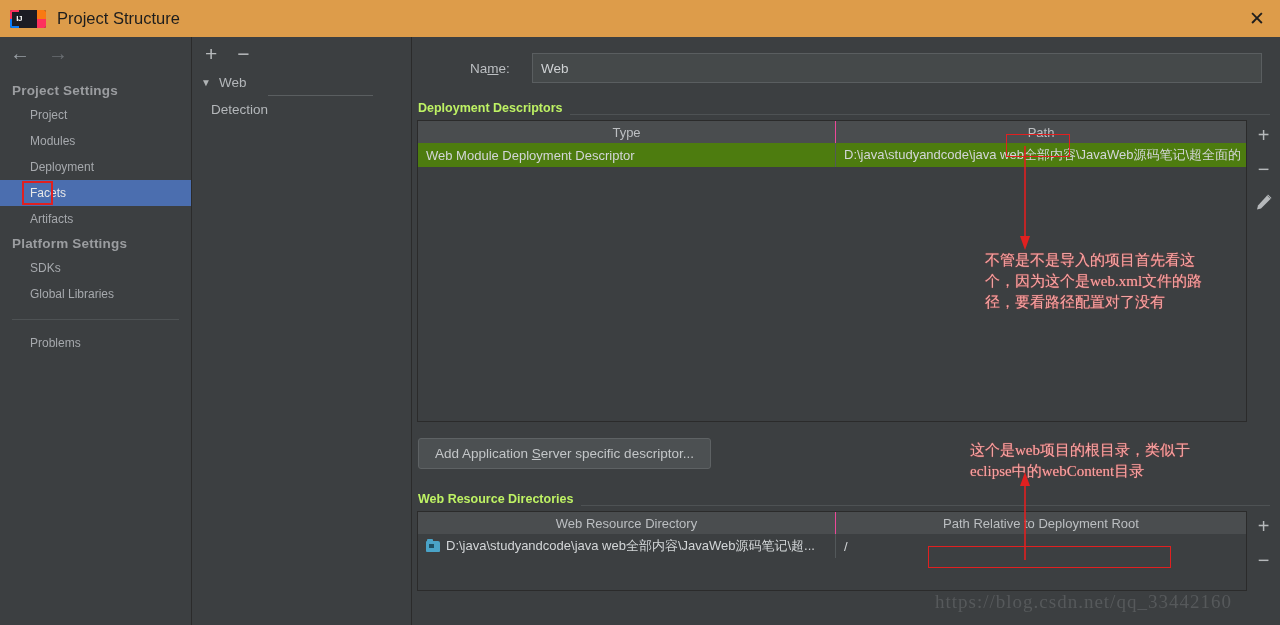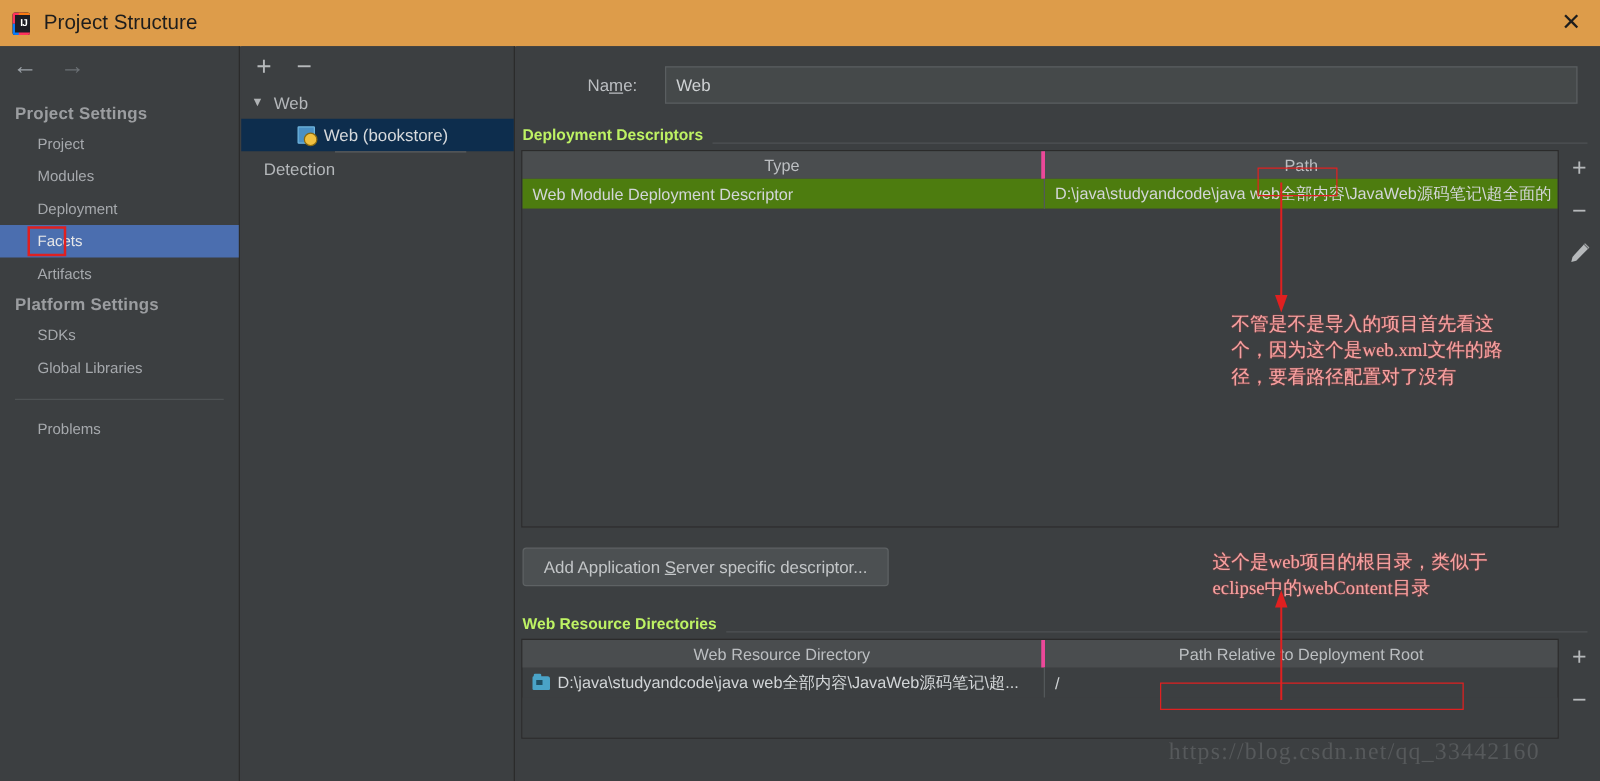--- a/index.html
+++ b/index.html
@@ -11,21 +11,21 @@
   }
   #app { position: relative; width: 1280px; height: 625px; }
 
   
   .titlebar {
     position: absolute; left: 0; top: 0; width: 1280px; height: 37px;
     background: #dd9c4a;
     display: flex; align-items: center;
   }
   .ij-logo {
-    width: 14px; height: 18px; margin-left: 10px; position: relative;
+    width: 36px; height: 18px; margin-left: 10px; position: relative;
     background: #1c1c24; border-radius: 2px; overflow: hidden;
     flex: 0 0 auto;
   }
   .ij-logo .q1 { position:absolute; left:0; top:0; width:9px; height:9px; background:#fe315d; }
   .ij-logo .q2 { position:absolute; right:0; top:0; width:9px; height:9px; background:#f97a12; }
   .ij-logo .q3 { position:absolute; left:0; bottom:0; width:9px; height:9px; background:#087cfa; }
   .ij-logo .q4 { position:absolute; right:0; bottom:0; width:9px; height:9px; background:#fe315d; }
   .ij-logo .inner {
     position:absolute; left:2px; top:2px; width:14px; height:14px;
     background:#1c1c24; display:flex; align-items:center; justify-content:center;
@@ -117,21 +117,21 @@
     color:#bef264; font-size:12.5px;font-weight:bold;
   }
   .section-head .rule { flex:1; height:1px; background:#4e5254; margin-right:10px; }
 
   
   .table-wrap { position:relative; margin-left:4px; }
   .tbl { width:830px; border:1px solid #2b2b2b; background:#3c3f41; }
   .tbl .hdr { display:flex; background:#4a4d4f; height:22px; }
   .tbl .hdr .cell {
     color:#bcbfc2; font-size:13px; display:flex; align-items:center; justify-content:center;
-    border-right:3px solid #ec4899; height:100%;
+    border-right:1px solid #ec4899; height:100%;
   }
   .tbl .row { display:flex; height:24px; }
   .tbl .row.selected { background:#4d7c0f; }
   .tbl .row .cell {
     color:#d3d6d8; font-size:13px; display:flex; align-items:center;
     border-right:1px solid #53585a; padding-left:8px; height:100%;
     white-space:nowrap; overflow:hidden;
   }
   .tbl .body-fill { background:#3c3f41; }
 
@@ -213,24 +213,20 @@
 
   <div class="tree-panel">
     <div class="tree-toolbar">
       <div class="tb-icon">+</div>
       <div class="tb-icon">−</div>
     </div>
     <div class="tree-node">
       <span class="caret">▼</span>
       <span>Web</span>
     </div>
-    <div class="tree-node child selected">
-      <span class="facet-icon"></span>
-      <span>Web (bookstore)</span>
-    </div>
     <div class="tree-underline"></div>
     <div class="tree-node">
       <span style="margin-left:10px">Detection</span>
     </div>
     <svg class="cursor-arrow" viewBox="0 0 14 20" width="14" height="20">
       <polygon points="0,0 0,16 4,12.5 6.6,18.5 9.2,17.3 6.7,11.6 11.6,11.4" fill="#ffffff" stroke="#1a1a1a" stroke-width="1"></polygon>
     </svg>
   </div>
 
   <div class="main">

